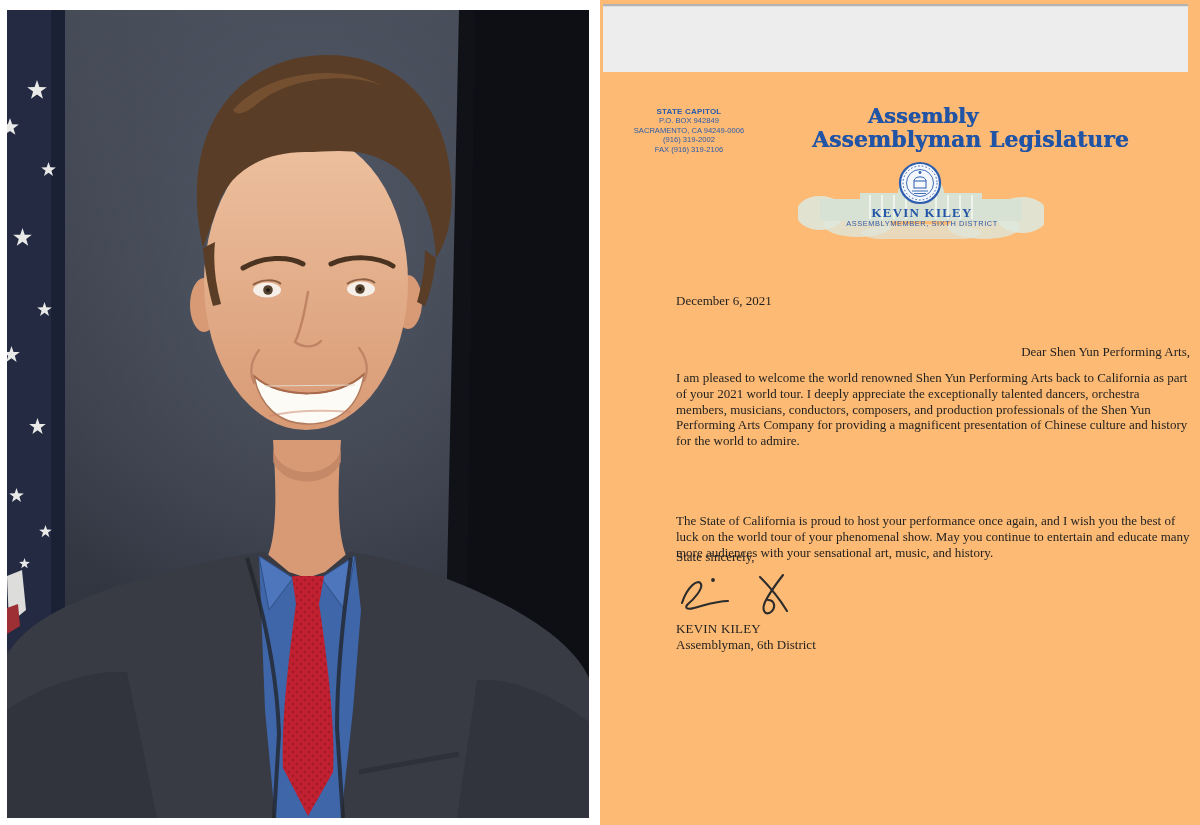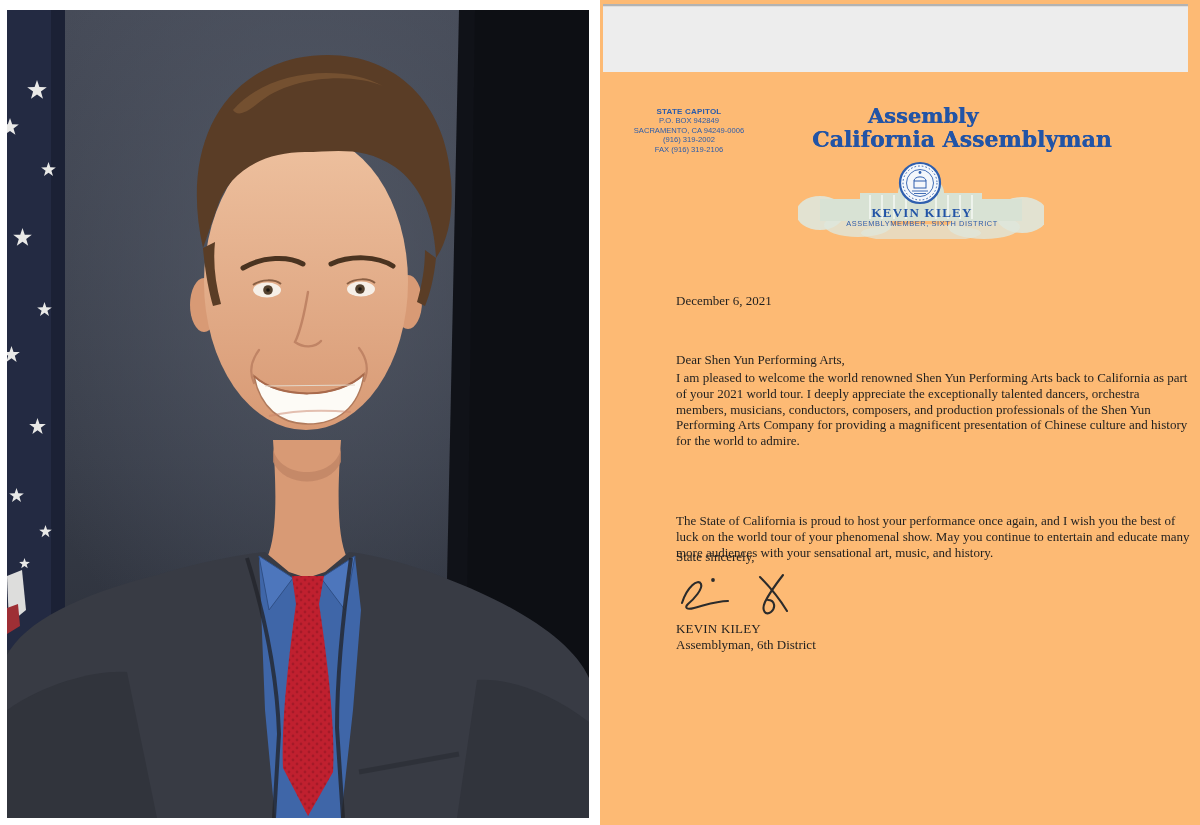--- a/index.html
+++ b/index.html
@@ -32,21 +32,21 @@
   .member-name{position:absolute;left:212px;top:205px;width:220px;text-align:center;
                font-family:"Liberation Serif",serif;font-weight:bold;font-size:13px;
                letter-spacing:1.2px;color:#2254a6;}
   .member-title{position:absolute;left:187px;top:219px;width:270px;text-align:center;
                font-family:"Liberation Sans",sans-serif;font-size:7.4px;letter-spacing:.6px;
                color:#2b5cab;}
 
   .body-text{position:absolute;left:76px;width:514px;font-size:13px;line-height:15.8px;
              color:#1f1f1f;text-align:left;}
   .t-date{top:293px;}
-  .t-salutation{top:352px;}
+  .t-salutation{top:344px;text-align:right;}
   .t-p1{top:370px;}
   .t-p2{top:473px;margin-top:40px;}
   .t-closing{top:549px;}
   .t-name{top:621px;letter-spacing:.2px;}
   .t-title{top:637px;}
 
   .signature{position:absolute;left:76px;top:567px;width:150px;height:54px;}
 </style>
 </head>
 <body>
@@ -199,21 +199,21 @@
             <line x1="108" y1="40" x2="108" y2="64"></line>
           <line x1="138" y1="40" x2="138" y2="64"></line>
             <line x1="150" y1="40" x2="150" y2="64"></line>
           <line x1="162" y1="40" x2="162" y2="64"></line>
             <line x1="174" y1="40" x2="174" y2="64"></line>
         </g>
       </svg>
 
       <div class="masthead">
         <div class="m1">Assembly</div>
-        <div class="m2">California Assemblyman</div>
+        <div class="m2">Assemblyman Legislature</div>
       </div>
 
       <svg class="seal" viewBox="0 0 44 44">
         <circle cx="22" cy="22" r="20" fill="#f4f7fb" stroke="#2f5fae" stroke-width="2.2"></circle>
         <circle cx="22" cy="22" r="17" fill="none" stroke="#2f5fae" stroke-width="1" stroke-dasharray="1.6 2.1"></circle>
         <circle cx="22" cy="22" r="13.5" fill="none" stroke="#2f5fae" stroke-width="0.9"></circle>
         <rect x="16" y="20" width="12" height="7" fill="none" stroke="#2f5fae" stroke-width="1"></rect>
         <path d="M16,20 C16,14.5 28,14.5 28,20" fill="none" stroke="#2f5fae" stroke-width="1"></path>
         <line x1="14" y1="30" x2="30" y2="30" stroke="#2f5fae" stroke-width="0.9"></line>
         <line x1="16" y1="32.5" x2="28" y2="32.5" stroke="#2f5fae" stroke-width="0.9"></line>

